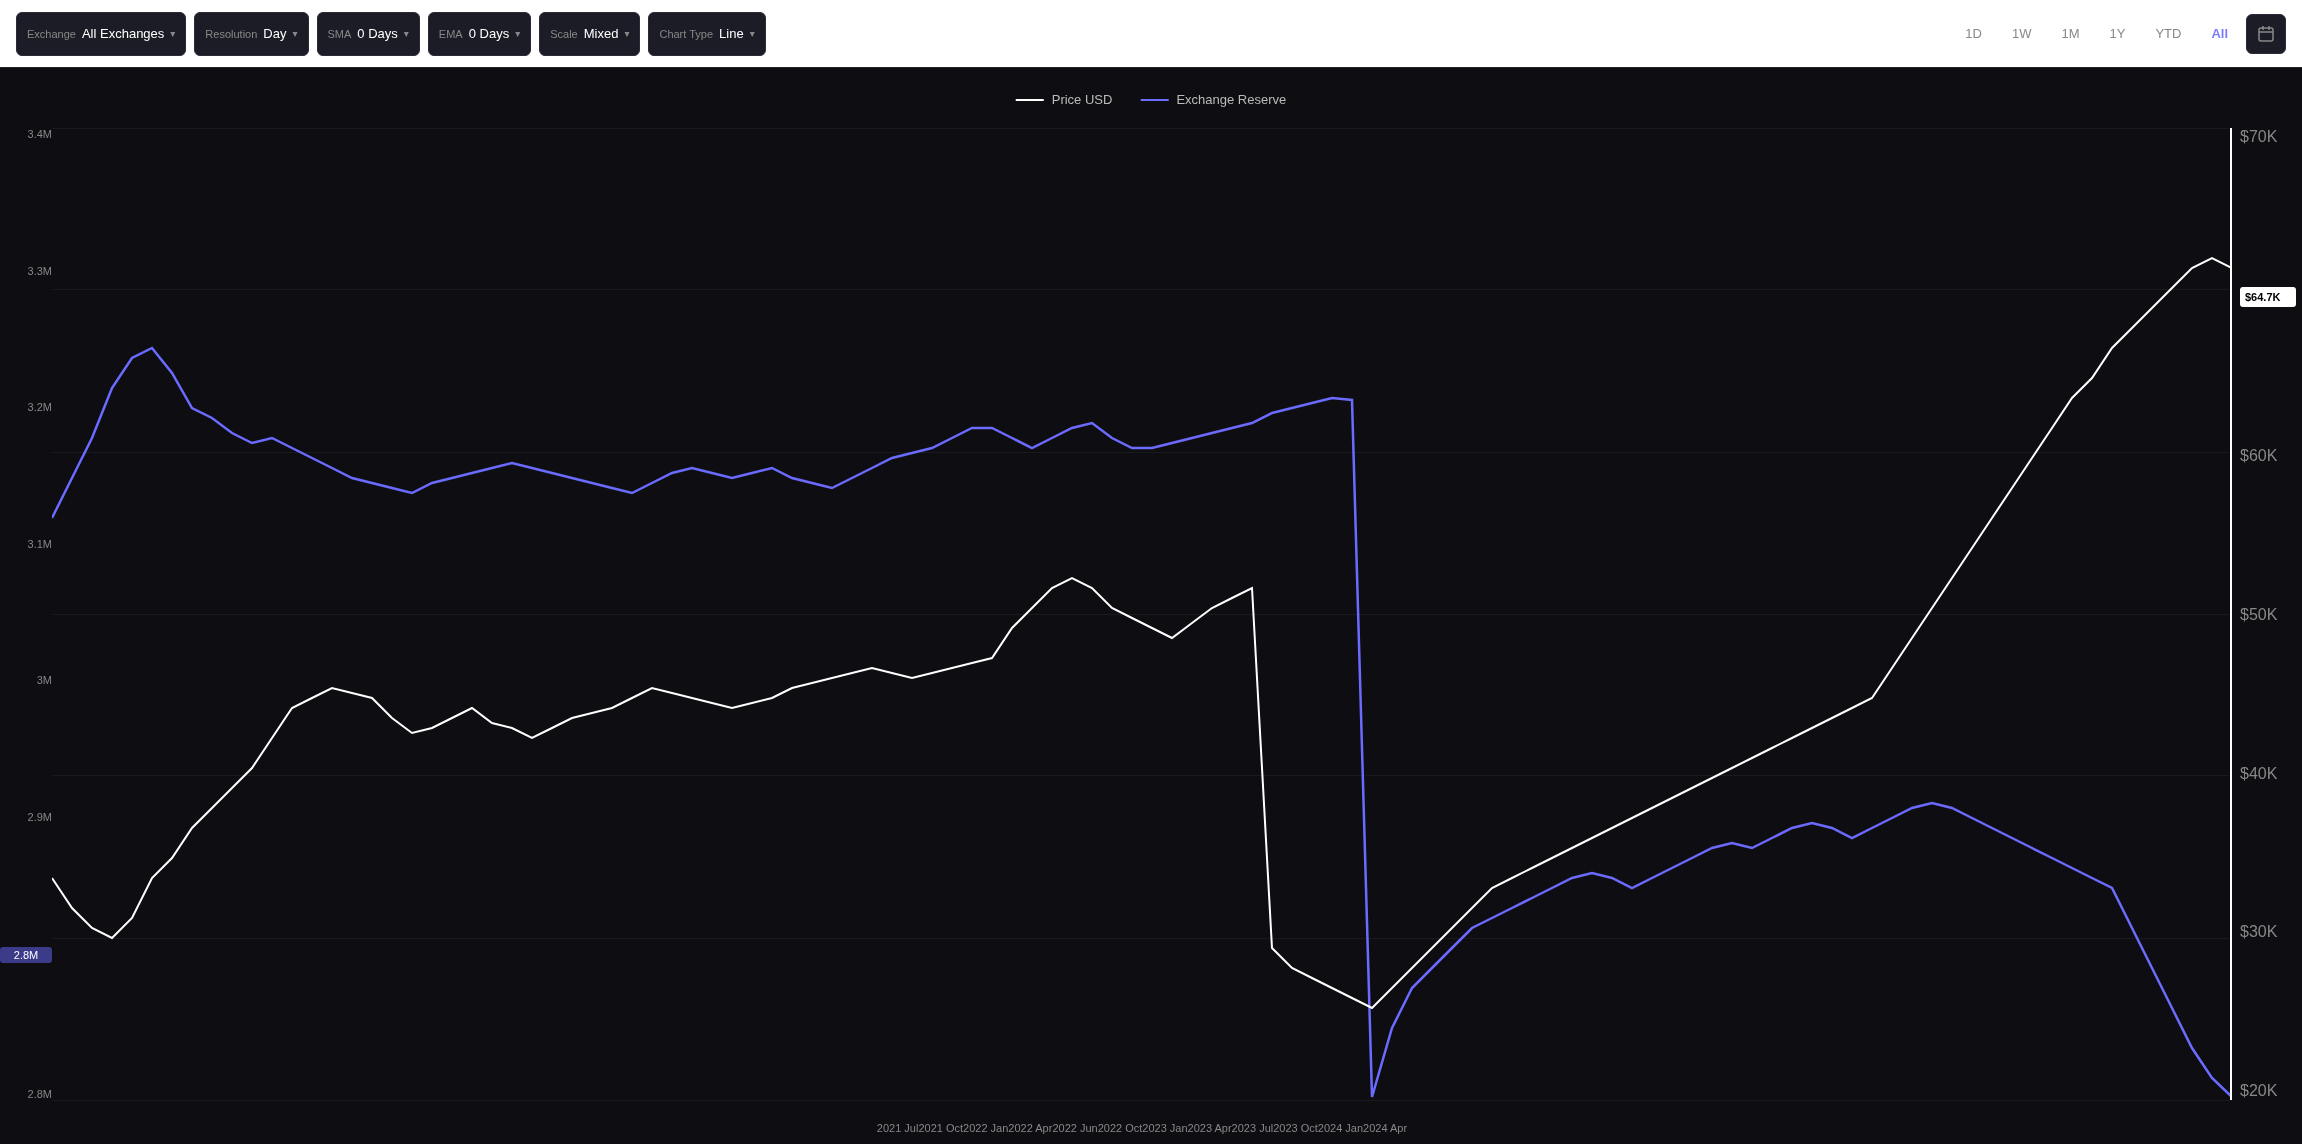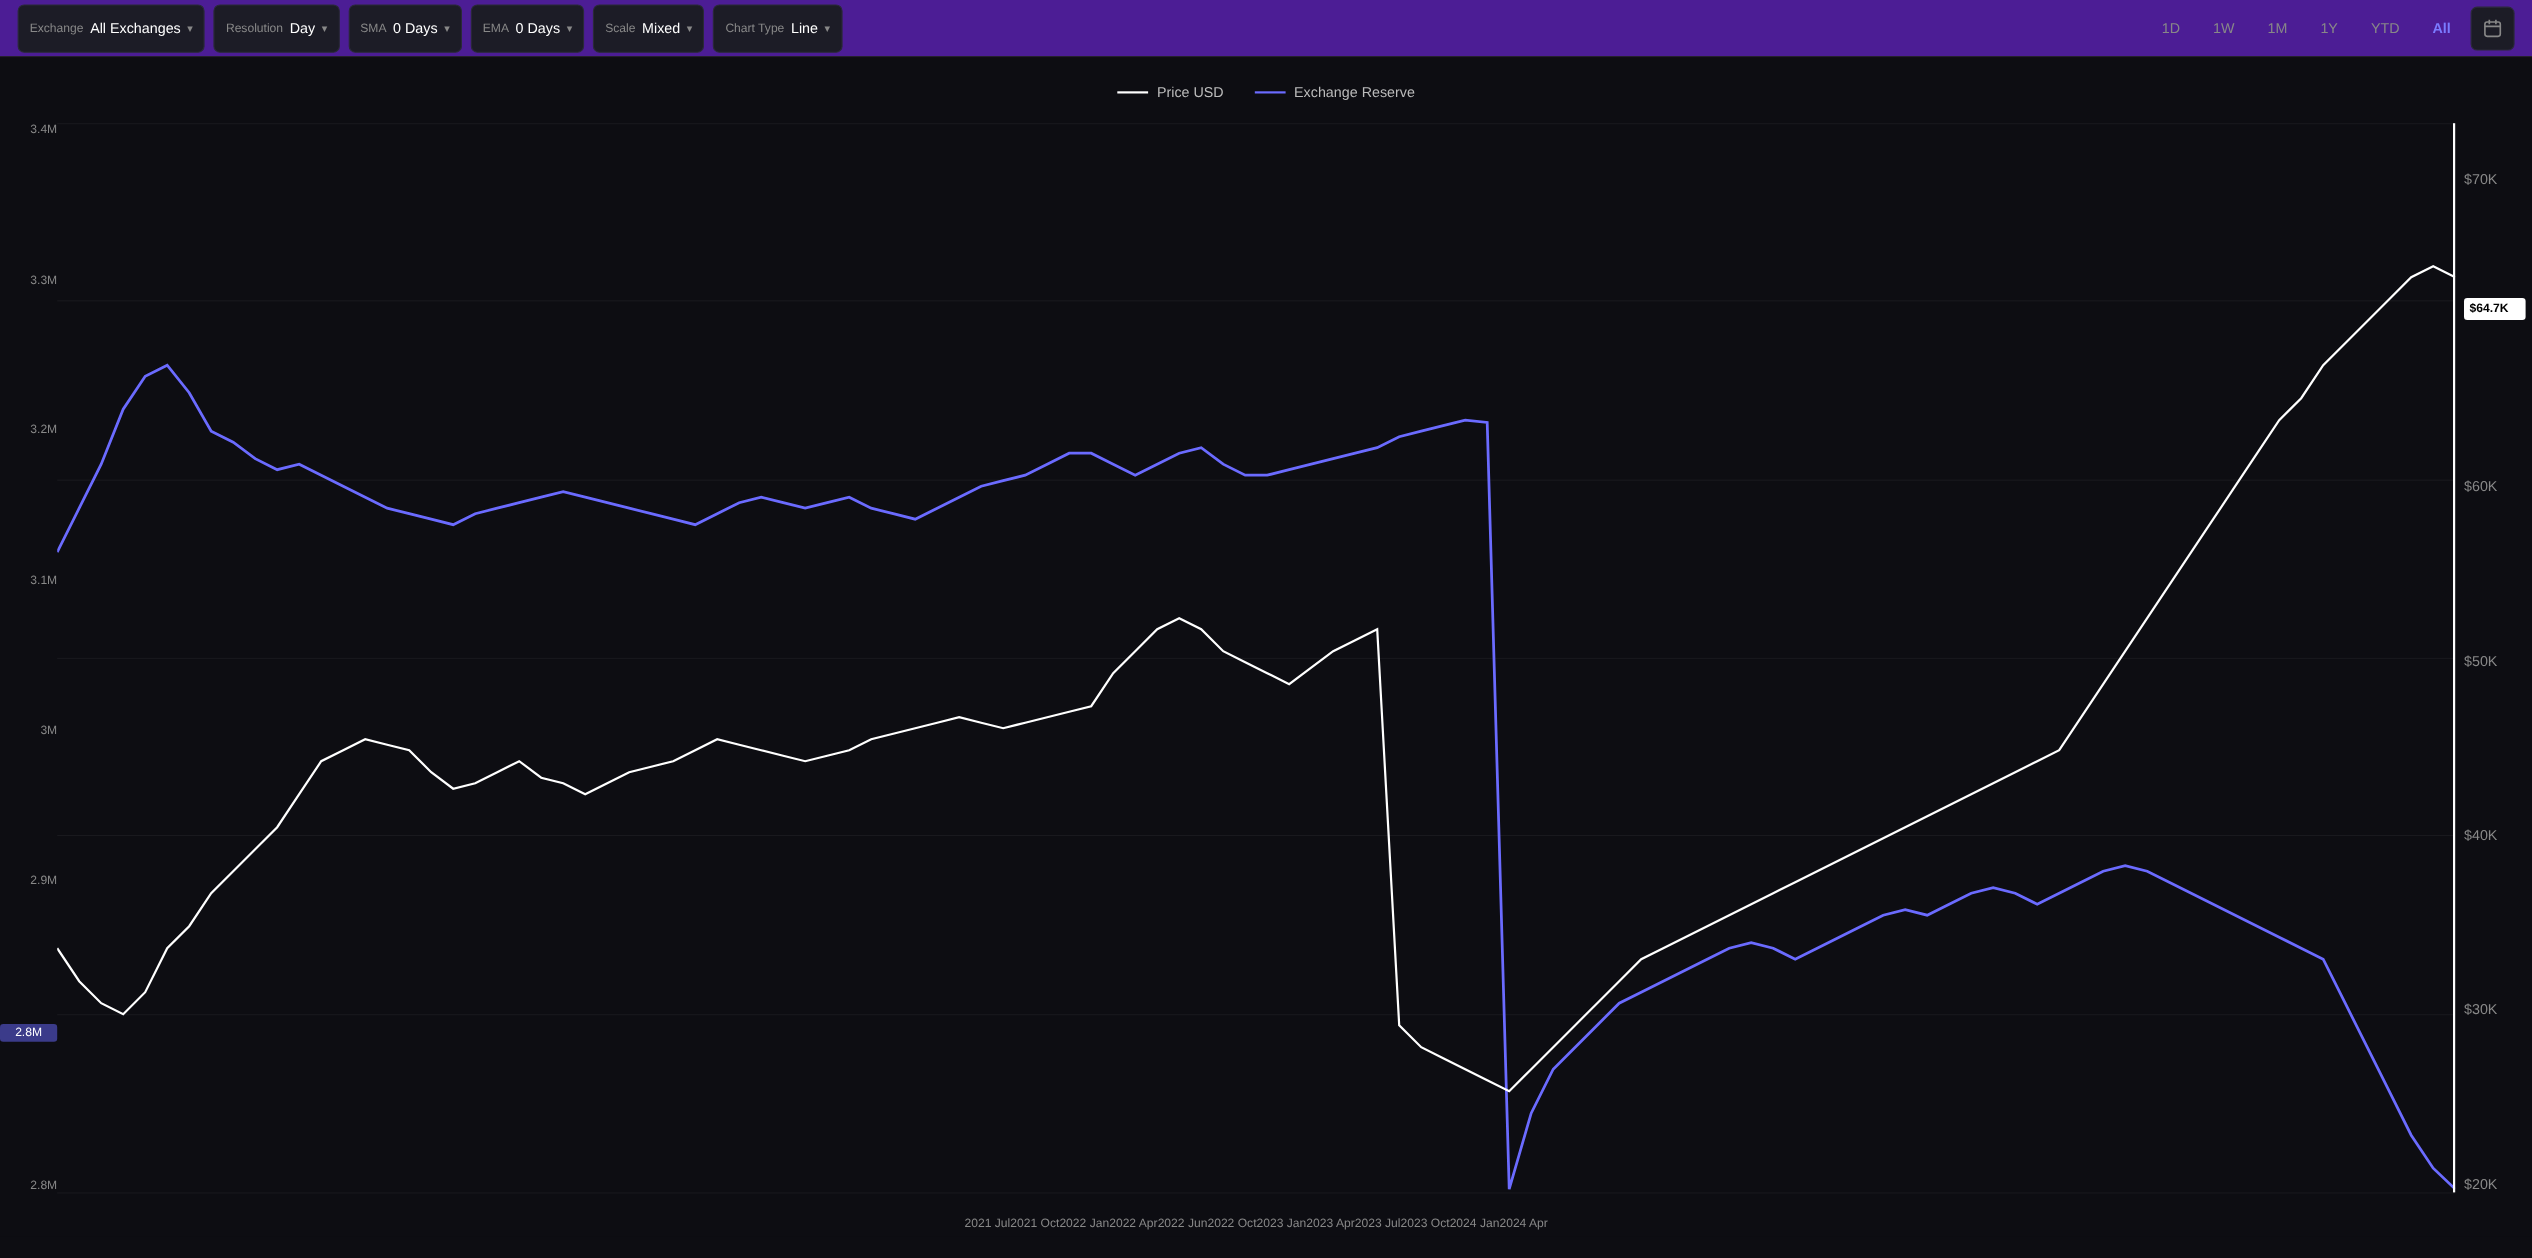--- a/index.html
+++ b/index.html
@@ -11,24 +11,24 @@
       width: 2302px;
       height: 1144px;
       overflow: hidden;
     }
 
     
     .topbar {
       display: flex;
       align-items: center;
       justify-content: space-between;
-      background: #4c1d95;
+      background: #ffffff;
       border-bottom: 1px solid #222;
       padding: 0 16px;
-      height: 52px;
+      height: 68px;
     }
     .topbar-left {
       display: flex;
       align-items: center;
       gap: 8px;
     }
     .dropdown-group {
       display: flex;
       align-items: center;
       background: #1c1c26;
@@ -169,24 +169,23 @@
       top: 60px;
       bottom: 40px;
       width: 68px;
       display: flex;
       flex-direction: column;
       justify-content: space-between;
       padding: 0 6px;
       z-index: 5;
     }
     .y-right-label {
-      font-size: 13px;
+      font-size: 16px;
       color: #888;
       text-align: left;
-      margin-top: 43px;
     }
     .y-right-highlight {
       background: #fff;
       color: #000;
       font-size: 11px;
       padding: 4px 5px;
       border-radius: 3px;
       font-weight: 600;
     }
 

